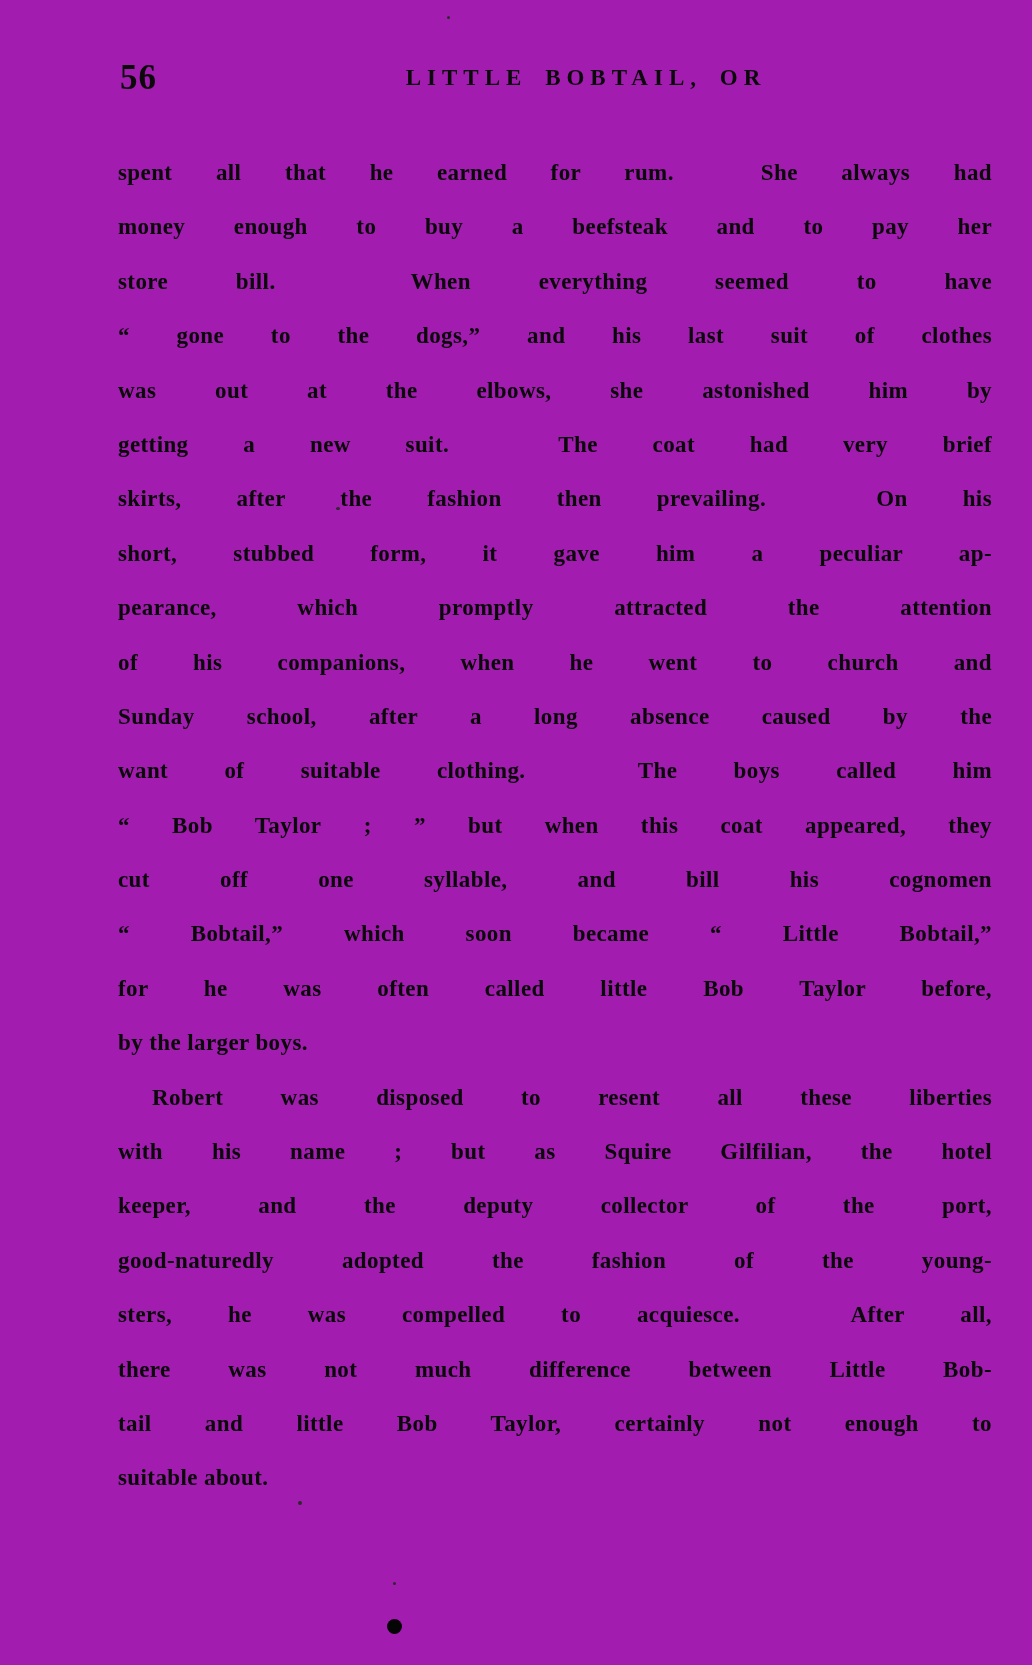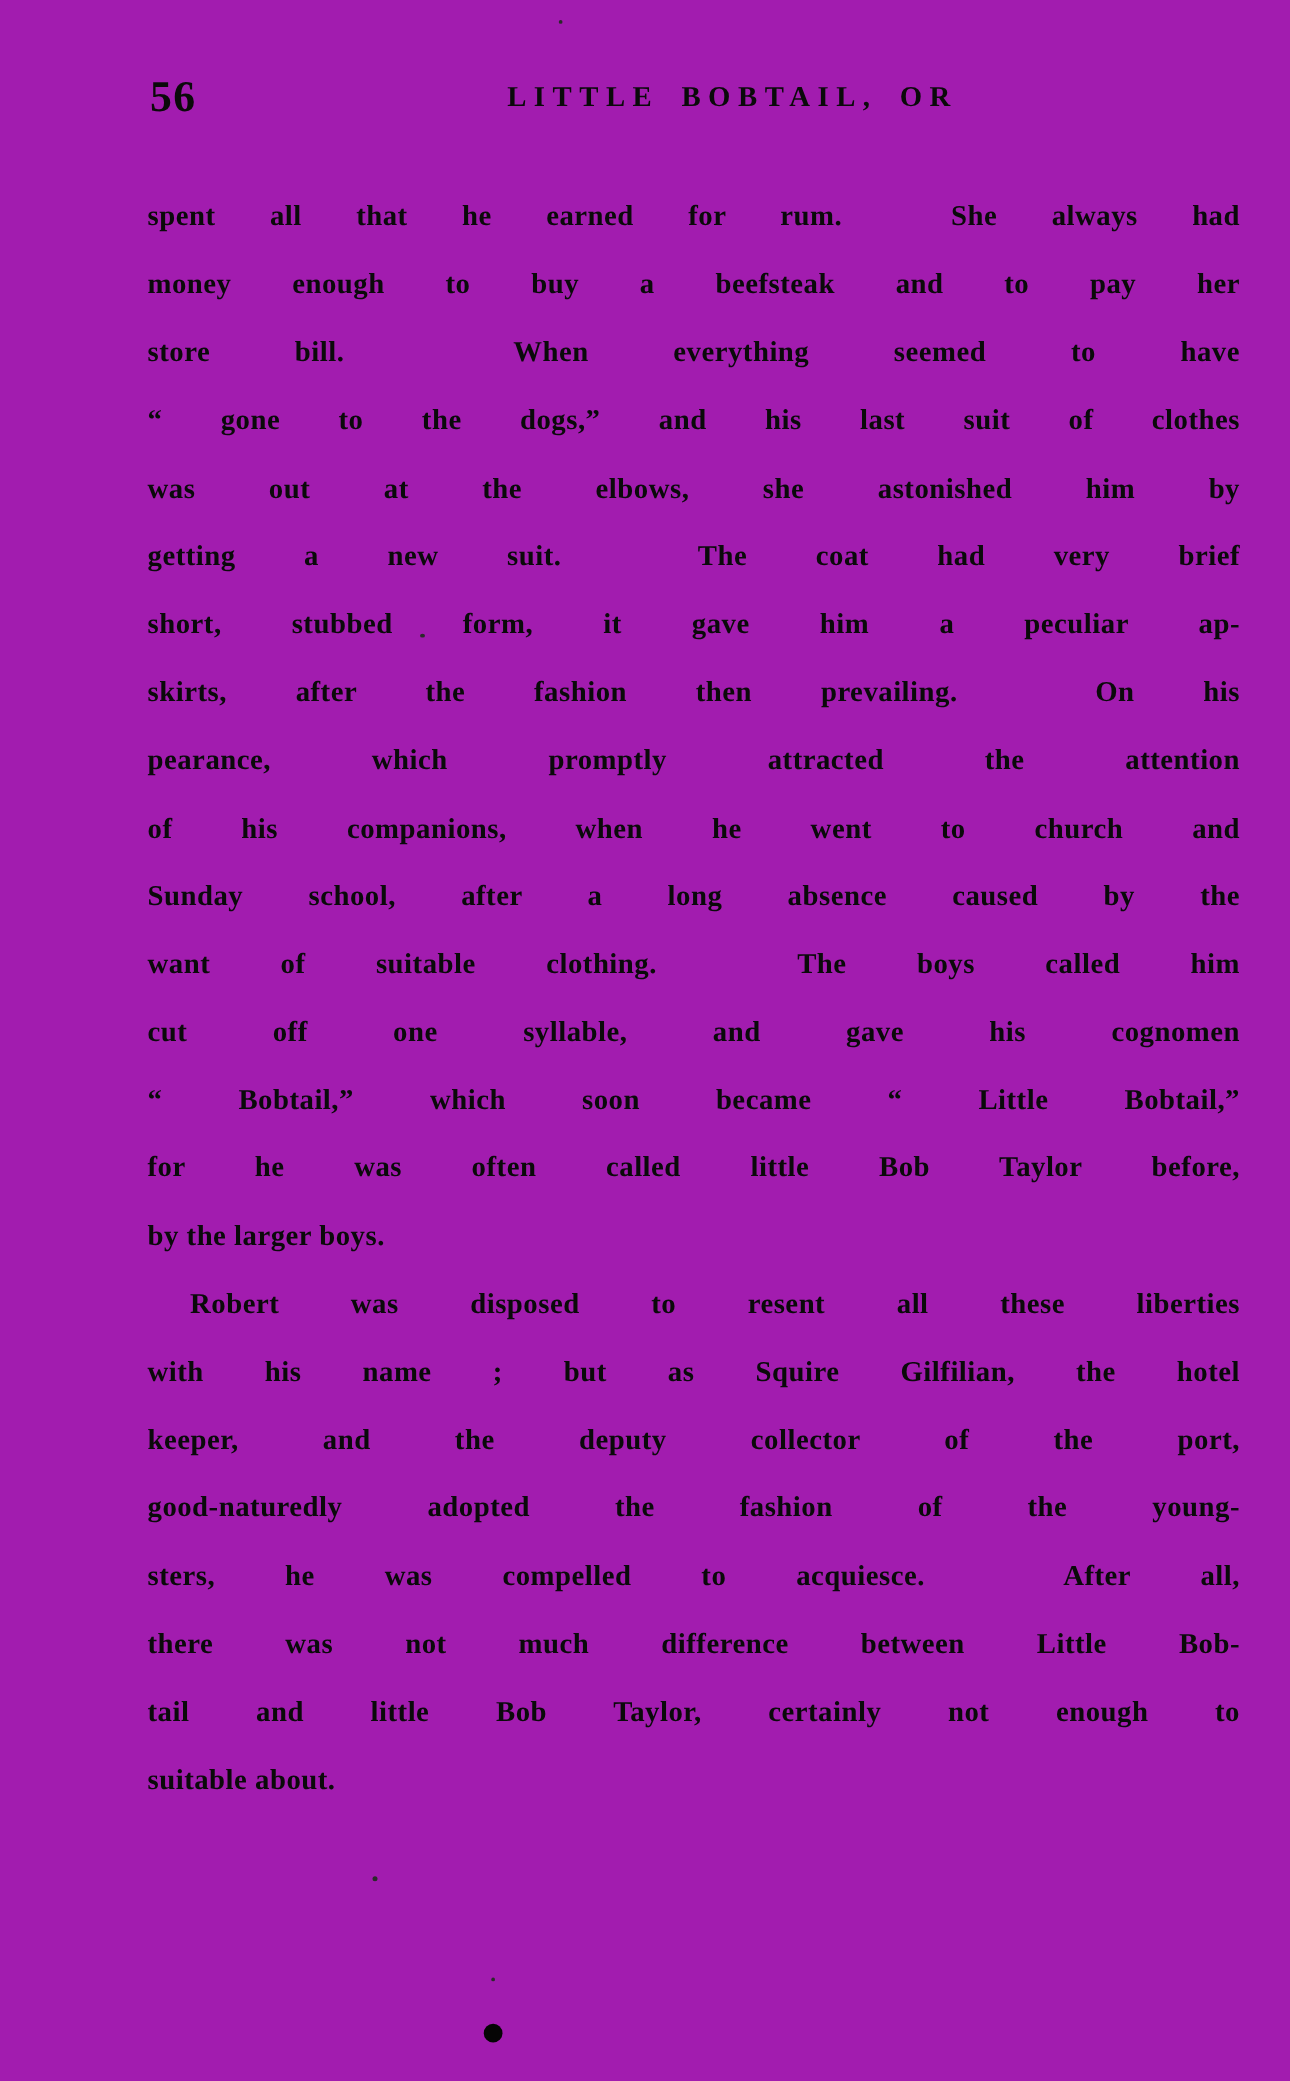--- a/index.html
+++ b/index.html
@@ -94,27 +94,28 @@
     <span class="head-title">LITTLE BOBTAIL, OR</span>
   </header>
 
   <main class="body-text">
     <div class="line">spent all that he earned for rum.&nbsp; She always had</div>
     <div class="line">money enough to buy a beefsteak and to pay her</div>
     <div class="line">store bill.&nbsp; When everything seemed to have</div>
     <div class="line">“&nbsp;gone to the dogs,” and his last suit of clothes</div>
     <div class="line">was out at the elbows, she astonished him by</div>
     <div class="line">getting a new suit.&nbsp; The coat had very brief</div>
+    <div class="line">skirts, after the fashion then prevailing.&nbsp; On his</div>
     <div class="line">short, stubbed form, it gave him a peculiar ap-</div>
-    <div class="line">skirts, after the fashion then prevailing.&nbsp; On his</div>
     <div class="line">pearance, which promptly attracted the attention</div>
     <div class="line">of his companions, when he went to church and</div>
     <div class="line">Sunday school, after a long absence caused by the</div>
     <div class="line">want of suitable clothing.&nbsp; The boys called him</div>
-    <div class="line">cut off one syllable, and gave his cognomen</div>
+    <div class="line">“&nbsp;Bob Taylor&nbsp;;&nbsp;” but when this coat appeared, they</div>
+    <div class="line">cut off one syllable, and bill his cognomen</div>
     <div class="line">“&nbsp;Bobtail,” which soon became “&nbsp;Little Bobtail,”</div>
     <div class="line">for he was often called little Bob Taylor before,</div>
     <div class="line para-end">by the larger boys.</div>
     <div class="line indent">Robert was disposed to resent all these liberties</div>
     <div class="line">with his name&nbsp;; but as Squire Gilfilian, the hotel</div>
     <div class="line">keeper, and the deputy collector of the port,</div>
     <div class="line">good-naturedly adopted the fashion of the young-</div>
     <div class="line">sters, he was compelled to acquiesce.&nbsp; After all,</div>
     <div class="line">there was not much difference between Little Bob-</div>
     <div class="line">tail and little Bob Taylor, certainly not enough to</div>

